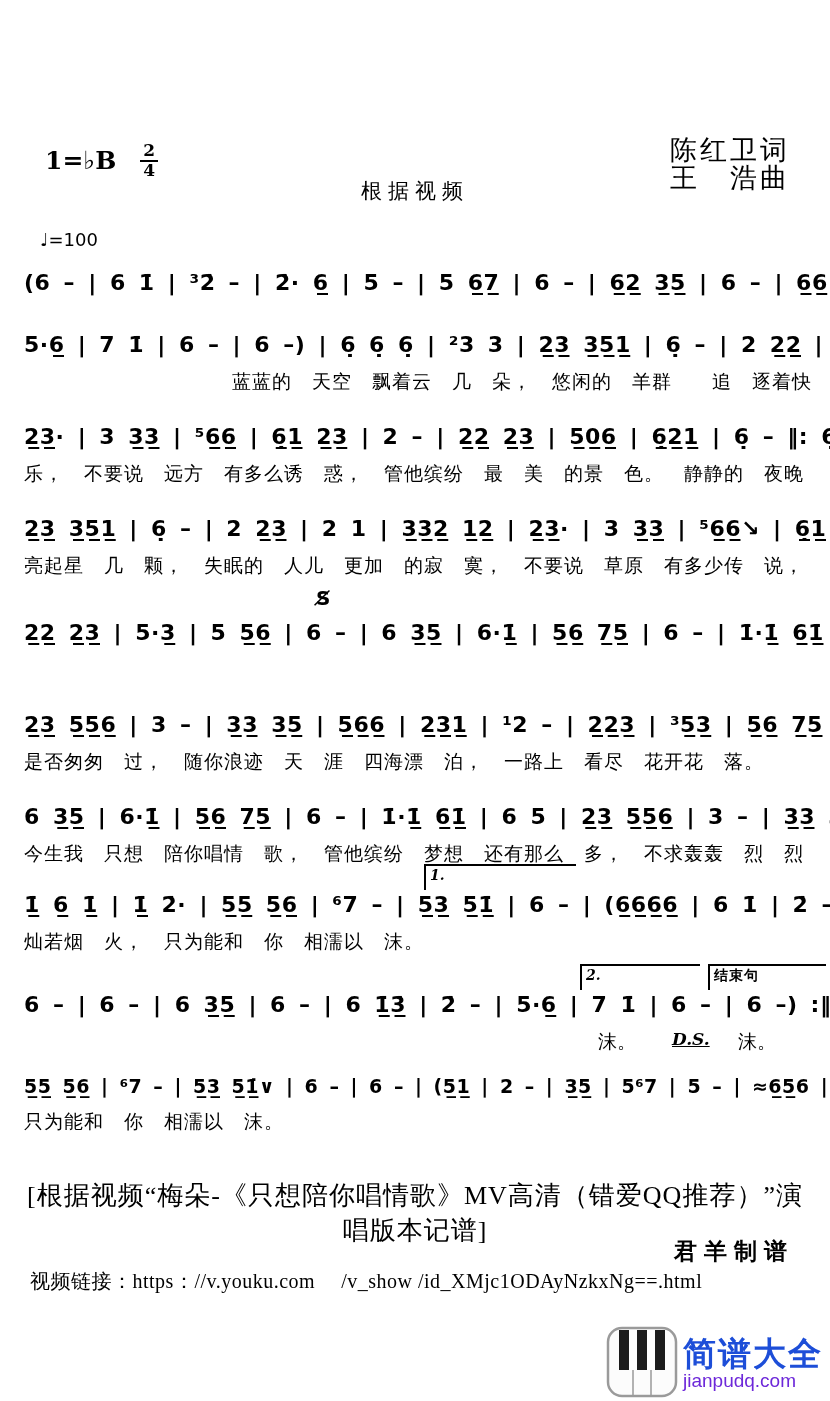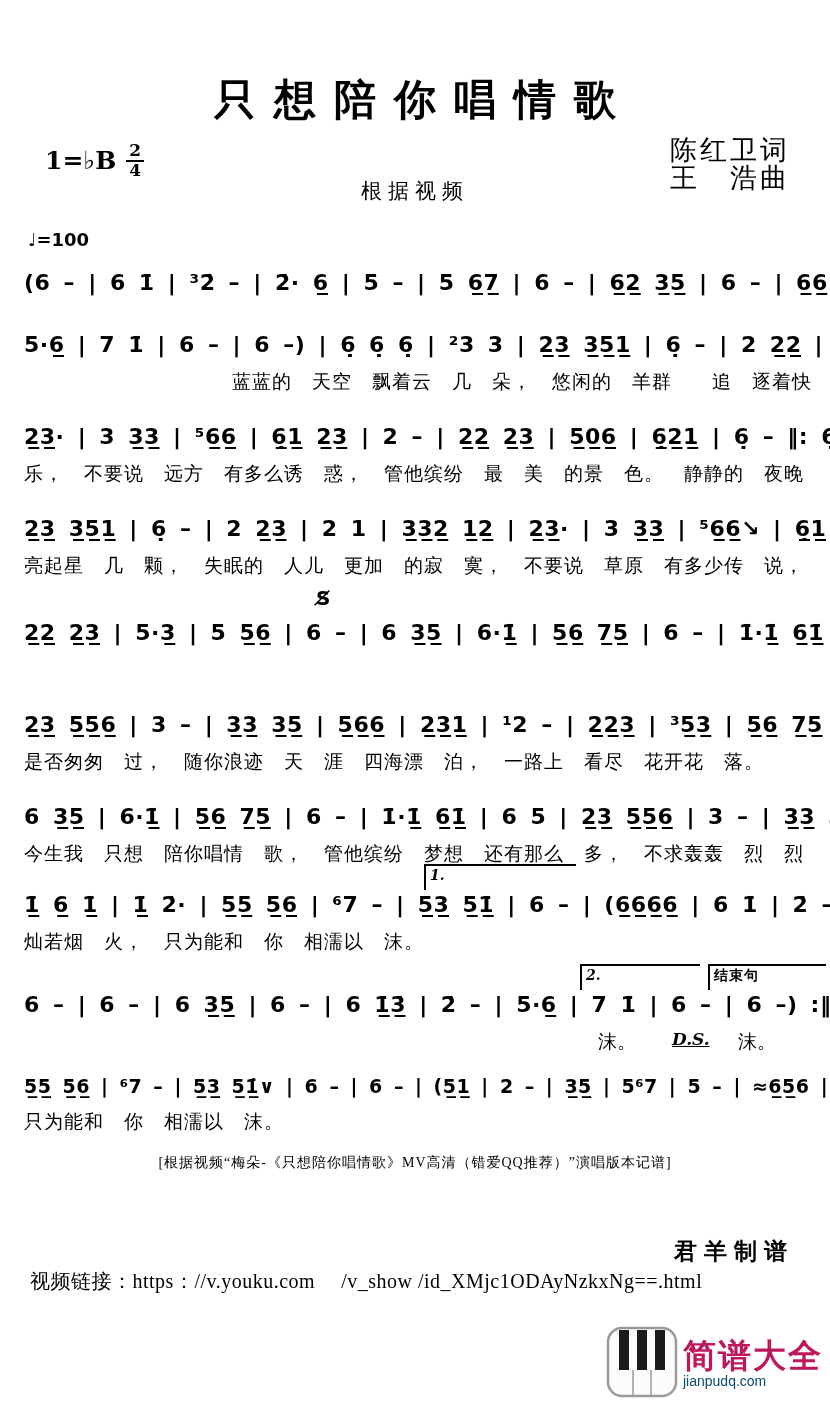--- a/index.html
+++ b/index.html
@@ -7,35 +7,35 @@
   .page {
     position:relative; width:830px; height:1401px; background:#ffffff;
     font-family:"Liberation Serif", serif; color:#000; overflow:hidden;
   }
   .title {
     position:absolute; top:72px; left:0; width:100%; text-align:center;
     font-size:42px; font-weight:bold; letter-spacing:18px; text-indent:18px;
     font-family:"Liberation Serif", serif;
   }
   .keysig {
-    position:absolute; left:45px; top:142px; display:flex; align-items:center; gap:10px;
+    position:absolute; left:45px; top:142px; display:flex; align-items:center; gap:24px;
     font-family:"DejaVu Serif", serif; font-weight:bold; font-size:25px;
   }
   .frac { display:inline-flex; flex-direction:column; align-items:center; font-size:17px; line-height:1.05; }
   .frac .num { border-bottom:2px solid #000; padding:0 3px; }
   .credits {
     position:absolute; right:40px; top:136px; text-align:left;
     font-size:27px; line-height:28px; letter-spacing:3px;
   }
   .subtitle {
     position:absolute; top:177px; left:0; width:100%; text-align:center;
     font-size:21px; letter-spacing:6px;
   }
   .tempo {
-    position:absolute; left:28px; top:229px; font-size:18px; font-weight:bold;
+    position:absolute; left:40px; top:229px; font-size:18px; font-weight:normal;
     font-family:"DejaVu Sans", sans-serif;
   }
   .system { position:absolute; left:24px; width:796px; }
   .notation {
     font-family:"DejaVu Sans", sans-serif; font-weight:bold; font-size:22px;
     white-space:nowrap; word-spacing:5px; letter-spacing:0.5px; line-height:1.35;
   }
   .tight .notation { font-size:19px; word-spacing:4px; }
   .lyrics {
     margin-top:9px; font-size:19px; letter-spacing:1px; white-space:nowrap;
@@ -57,46 +57,45 @@
     font-style:italic; font-size:14px; font-weight:bold; padding-left:4px;
     font-family:"DejaVu Serif", serif; letter-spacing:0;
   }
   .volta.ending .vlabel { font-style:normal; font-size:14px; letter-spacing:1px; }
   .lyric-parts { position:relative; height:26px; margin-top:9px; font-size:19px; }
   .lyric-parts span { position:absolute; top:0; white-space:nowrap; }
   .lp-0 { left:574px; }
   .lp-ds { left:648px; font-family:"DejaVu Serif", serif; font-style:italic; font-weight:bold; font-size:17px;text-decoration:underline; }
   .lp-1 { left:714px; }
   .source-note {
-    position:absolute; top:1154px; left:20px; width:790px; text-align:center;
-    font-size:14px; letter-spacing:1px;
+    position:absolute; top:1178px; left:20px; width:790px; text-align:center;
+    font-size:26px; letter-spacing:1px;
   }
   .video-link {
     position:absolute; top:1268px; left:30px; font-size:20px; letter-spacing:0.5px;
     white-space:nowrap;
   }
   .maker {
     position:absolute; top:1236px; right:36px; font-size:23px; font-weight:bold;
     letter-spacing:7px;
     margin-left:16px;
   }
   .watermark {
     position:absolute; left:606px; top:1326px; display:flex; align-items:center; gap:5px;
   }
   .wm-texts { display:flex; flex-direction:column; line-height:1.05; }
-  .wm-name { font-size:33px; font-weight:bold; color:#be185d; letter-spacing:2px;
+  .wm-name { font-size:33px; font-weight:bold; color:#1d4ed8; letter-spacing:2px;
     font-family:"Liberation Sans", sans-serif; }
-  .wm-url { font-size:14px; color:#0c4a6e; font-family:"Liberation Sans", sans-serif; }
+  .wm-url { font-size:19px; color:#6d28d9; font-family:"Liberation Sans", sans-serif; }
 </style>
 </head>
 <body>
 
 <div class="page">
 
-  <div class="title">只想陪你唱情歌</div>
 
   <div class="keysig">
     <span>1=♭B</span>
     <span class="frac">
       <span class="num">2</span>
       <span class="den">4</span>
     </span>
   </div>
 
   <div class="credits">

